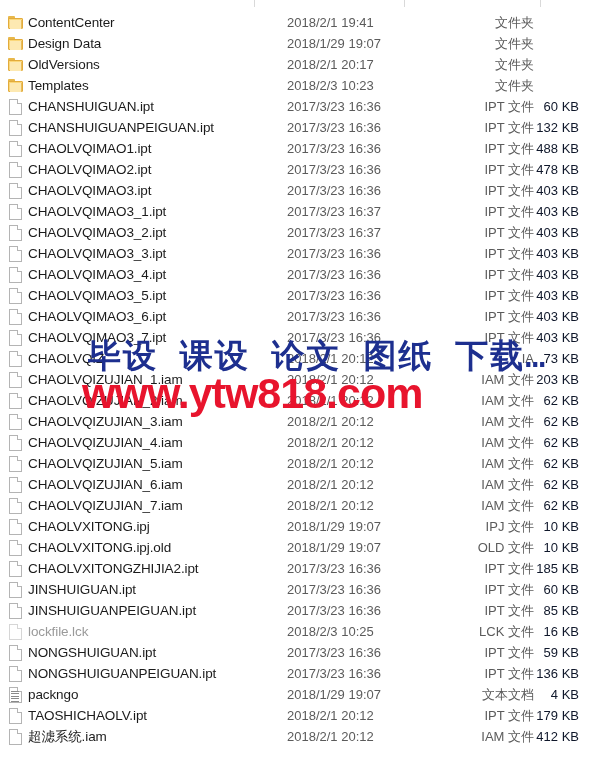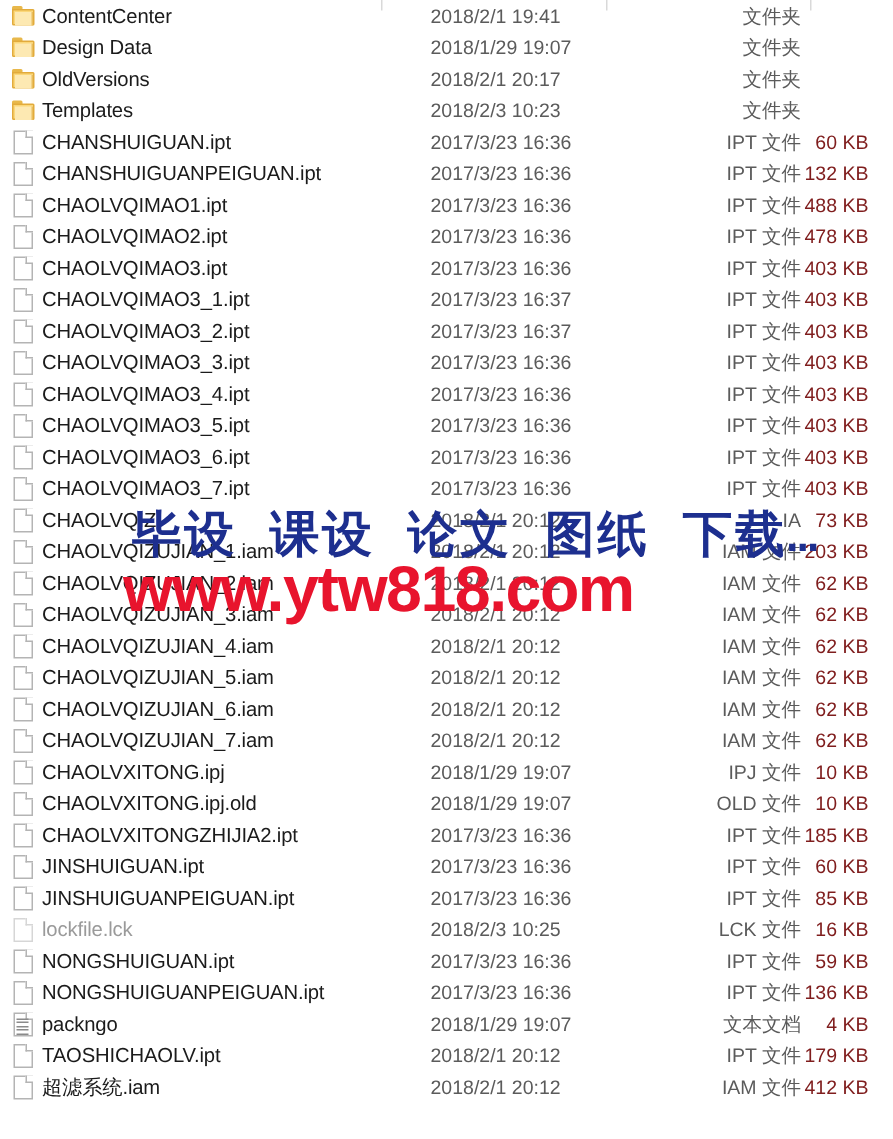--- a/index.html
+++ b/index.html
@@ -9,21 +9,21 @@
   body {
     width: 595px; height: 759px;
     position: relative;
     overflow: hidden;
     font-family: "Liberation Sans", "DejaVu Sans", sans-serif;
     -webkit-font-smoothing: antialiased;
   }
 
   #file-list {
     position: absolute;
-    top: 0; left: 0;
+    top: 12px; left: 0;
     width: 490px;
     z-index: 1;
   }
 
   .col-divider {
     position: absolute;
     top: 0;
     width: 1px;
     height: 7px;
     background: #d9d9d9;
@@ -149,21 +149,21 @@
     font-size: 13px;
     white-space: nowrap;
     text-align: right;
   }
 
   .size-cell {
     position: absolute;
     left: 414px;
     width: 165px;
     text-align: right;
-    color: #7f1d1d;
+    color: #0f172a;
     font-size: 13px;
     white-space: nowrap;
   }
 
   
   #watermark {
     position: absolute;
     left: 0; top: 322px;
     width: 595px; height: 110px;
     z-index: 5;

